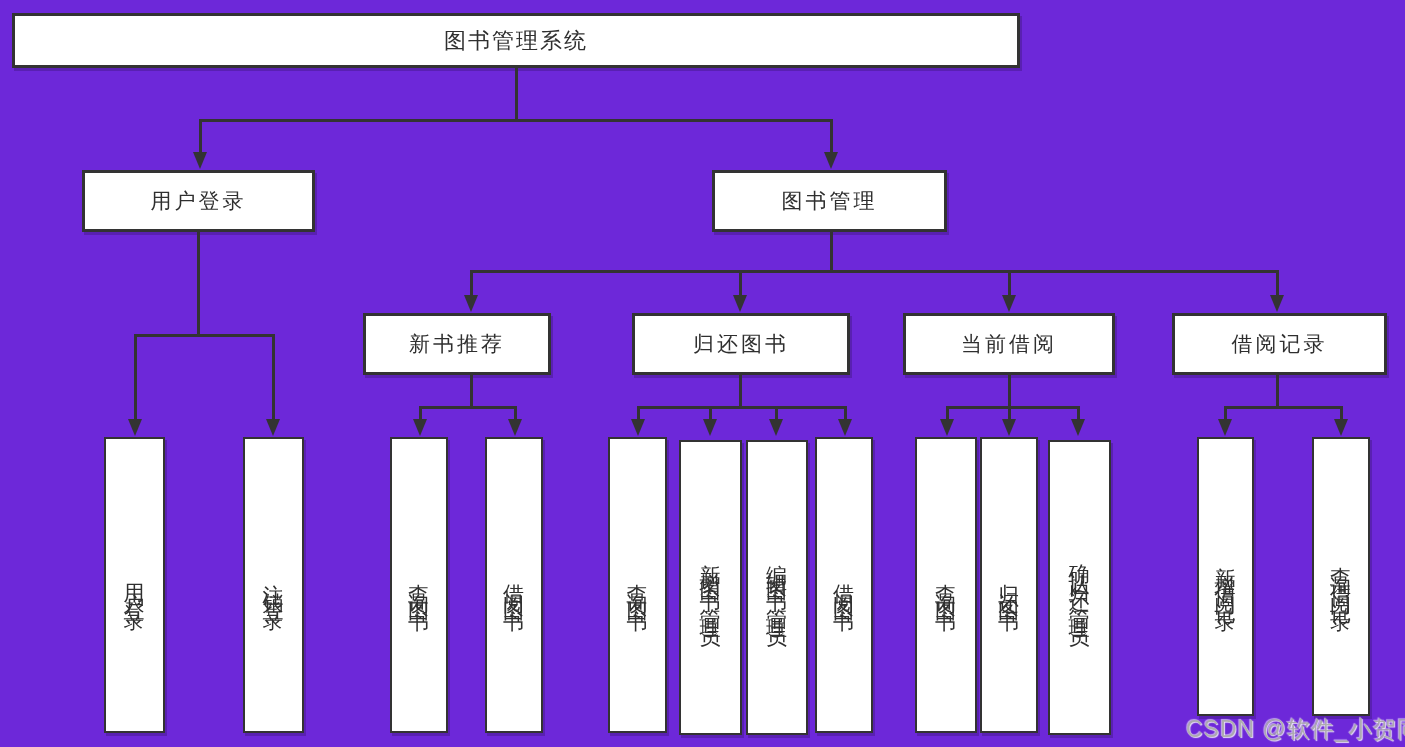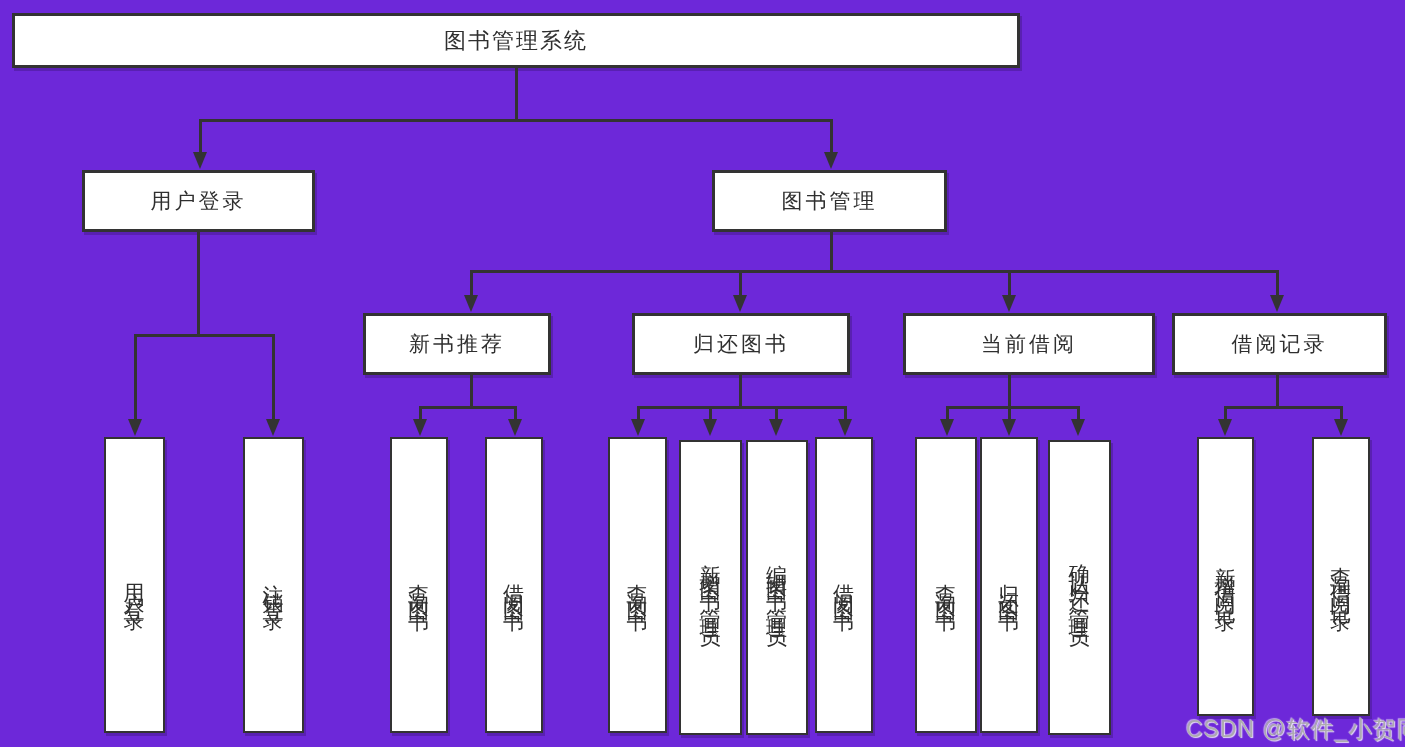--- a/index.html
+++ b/index.html
@@ -113,21 +113,21 @@
   <div class="arr" style="left:1002px; top:295px;"></div>
   <div class="vline" style="left:1276px; top:270px; height:26px;"></div>
   <div class="arr" style="left:1270px; top:295px;"></div>
 
   <div class="node" style="left:363px; top:313px; width:188px; height:62px;">
     <span>新书推荐</span>
   </div>
   <div class="node" style="left:632px; top:313px; width:218px; height:62px;">
     <span>归还图书</span>
   </div>
-  <div class="node" style="left:903px; top:313px; width:252px; height:62px;">
+  <div class="node" style="left:903px; top:313px; width:212px; height:62px;">
     <span>当前借阅</span>
   </div>
   <div class="node" style="left:1172px; top:313px; width:215px; height:62px;">
     <span>借阅记录</span>
   </div>
 
   <div class="vline" style="left:470px; top:375px; height:34px;"></div>
   <div class="hline" style="left:419px; top:406px; width:97px;"></div>
   <div class="vline" style="left:419px; top:406px; height:14px;"></div>
   <div class="arr" style="left:413px; top:419px;"></div>

